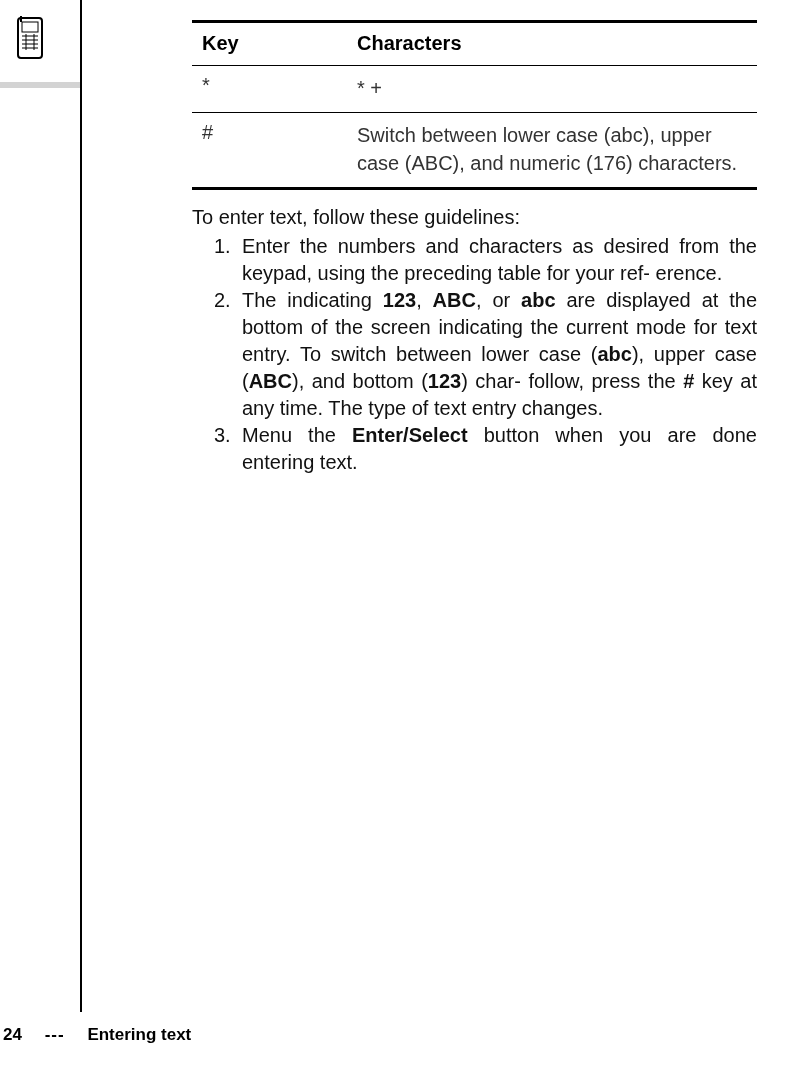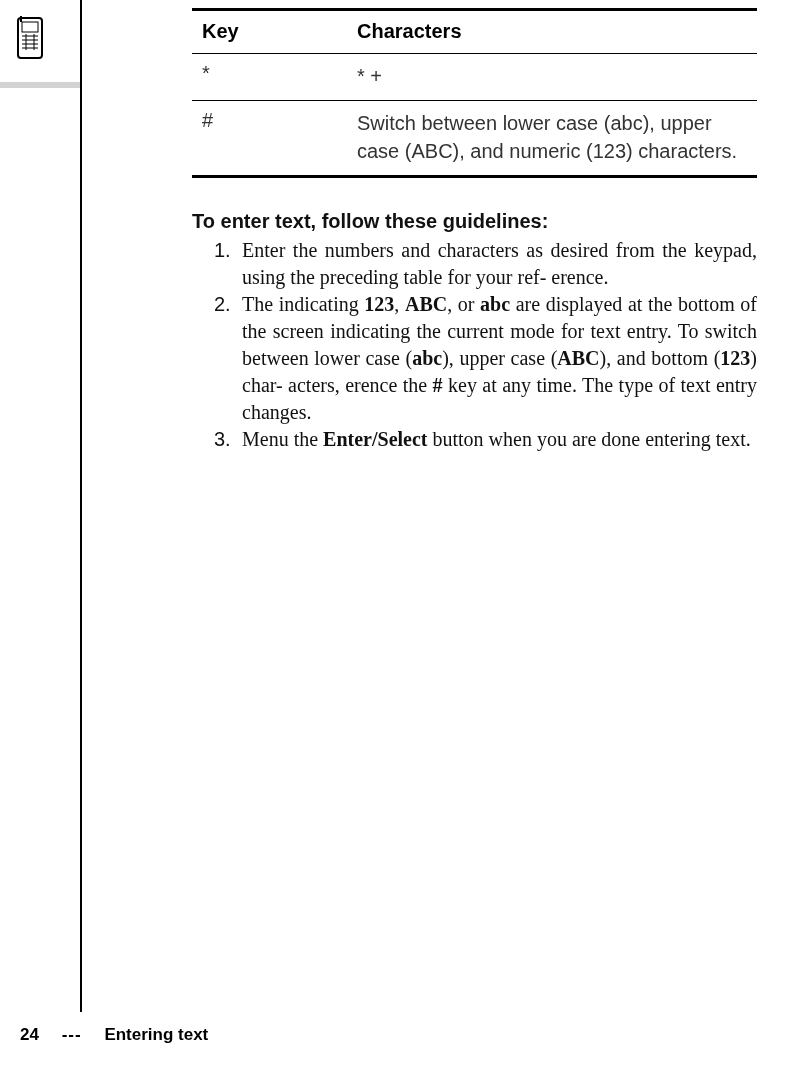--- a/index.html
+++ b/index.html
@@ -2,34 +2,34 @@
 <html><head>
   <meta charset="utf-8">
   <style>
     * { box-sizing: border-box; margin: 0; padding: 0; }
     html, body { width: 802px; height: 1075px; font-family: Arial, Helvetica, sans-serif; background: #fff; color: #000; }
     .page { position: relative; width: 802px; height: 1075px; }
     .margin-icon { position: absolute; left: 12px; top: 16px; width: 36px; height: 60px; }
     .margin-icon svg { width: 36px; height: 60px; }
     .side-rule { position: absolute; left: 80px; top: 0; width: 2px; height: 1012px; background: #000; }
     .side-stub { position: absolute; left: 0; top: 82px; width: 80px; height: 6px; background: #d3d3d3; }
-    .content { position: absolute; left: 192px; top: 8px; width: 565px; }
+    .content { position: absolute; left: 192px; top: 20px; width: 565px; }
     .tbl { width: 100%; border-collapse: collapse; }
     .tbl .hdr td { font-weight: bold; font-size: 20px; padding: 6px 0 8px 10px; border-top: 3px solid #000; border-bottom: 1px solid #000; }
     .tbl .row td { font-size: 20px; padding: 8px 0 10px 10px; border-bottom: 1px solid #000; vertical-align: top; color: #333; }
     .tbl .row.last td { border-bottom: 3px solid #000; }
     .col-key { width: 155px; }
     .col-chars { line-height: 1.4; }
-    .intro { margin-top: 32px; font-size: 20px; color: #111; font-weight: bold; }
+    .intro { margin-top: 16px; font-size: 20px; color: #111; }
     .list { list-style: none; margin-top: 4px; font-size: 20px; color: #111; }
     .list li { position: relative; padding-left: 50px; line-height: 1.35; }
     .list li .num { position: absolute; left: 22px; top: 0; }
-    .list li .txt { display: block; text-align: justify; font-family: Liberation Serif, serif; }
+    .list li .txt { display: block; text-align: justify; }
     .list li .txt b { font-weight: bold; }
-    .footer { position: absolute; left: 20px; bottom: 30px; font-size: 17px; }
+    .footer { position: absolute; left: 3px; bottom: 30px; font-size: 17px; }
     .footer .pg { font-weight: bold; }
     .footer .sep { margin: 0 18px; letter-spacing: 1px; font-weight: bold; }
     .footer .title { font-weight: bold; }
   </style>
 </head>
 <body>
 
 <div class="page">
   <div class="margin-icon">
     <svg viewBox="0 0 36 60">
@@ -53,35 +53,35 @@
           <tr class="hdr">
         <td class="col-key">Key</td>
         <td class="col-chars">Characters</td>
       </tr>
       <tr class="row">
         <td class="col-key">*</td>
         <td class="col-chars">* +</td>
       </tr>
       <tr class="row last">
         <td class="col-key">#</td>
-        <td class="col-chars">Switch between lower case (abc), upper case (ABC), and numeric (123) characters.</td>
+        <td class="col-chars">Switch between lower case (abc), upper case (ABC), and numeric (176) characters.</td>
       </tr>
     </tbody>
       </table>
 
     <p class="intro">To enter text, follow these guidelines:</p>
     <ol class="list">
         <li>
           <span class="num">1.</span>
           <span class="txt"><span>Enter the numbers and characters as desired from the keypad, using the preceding table for your ref- erence.</span></span>
         </li>
         <li>
           <span class="num">2.</span>
           <span class="txt"><span>The indicating </span><b>123</b><span>, </span><b>ABC</b><span>, or </span><b>abc</b><span> are displayed at the bottom of the screen indicating the current mode for text entry. To switch between lower case
-(</span><b>abc</b><span>), upper case (</span><b>ABC</b><span>), and bottom (</span><b>123</b><span>) char- acters, erence the </span><b>#</b><span> key at any time. The type of text entry changes.</span></span>
+(</span><b>abc</b><span>), upper case (</span><b>ABC</b><span>), and bottom (</span><b>123</b><span>) char- follow, press the </span><b>#</b><span> key at any time. The type of text entry changes.</span></span>
         </li>
         <li>
           <span class="num">3.</span>
           <span class="txt"><span>Menu the </span><b>Enter/Select</b><span> button when you are done entering text.</span></span>
         </li>
       </ol>
   </div>
 
   <div class="footer">
     <span class="pg">24</span>

